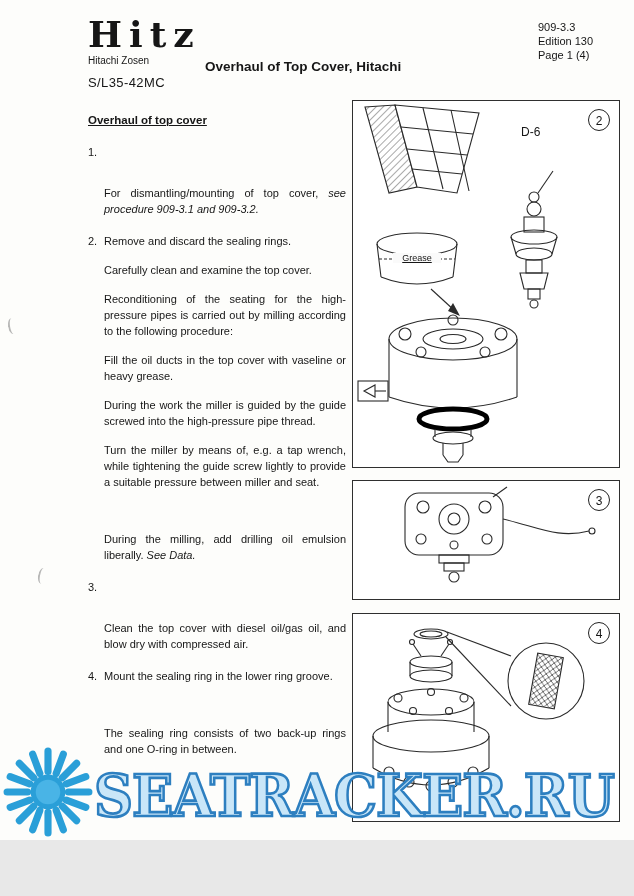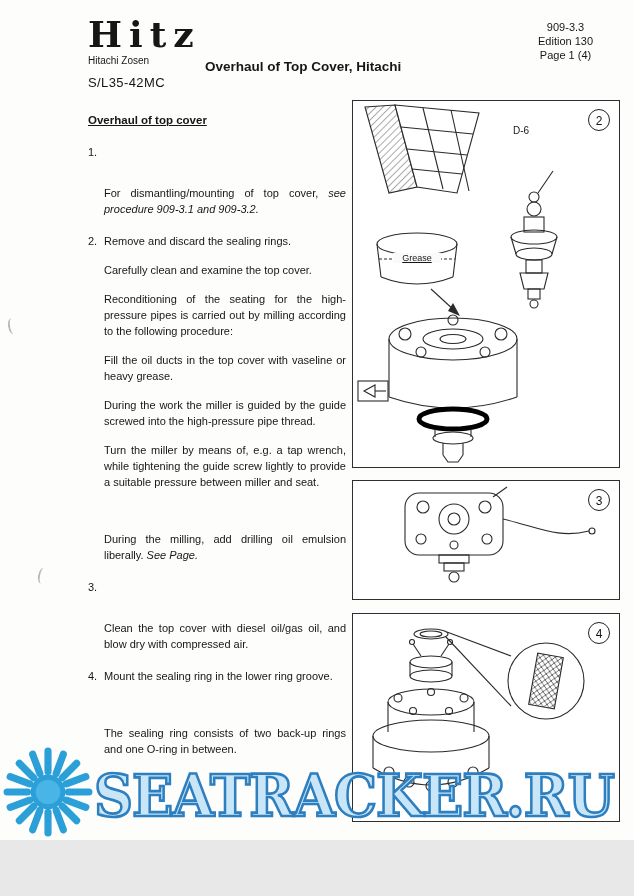--- a/index.html
+++ b/index.html
@@ -8,41 +8,41 @@
     position:relative; width:634px; height:840px; margin:0 auto;
     background:#fdfdfb; overflow:hidden;
     font-family:"Liberation Sans", sans-serif; color:#161616;
   }
   
   .logo-block { position:absolute; left:88px; top:16px; }
   .logo { font-family:"DejaVu Serif", serif; font-weight:bold; font-size:36px; letter-spacing:7px; line-height:1.05; }
   .company { font-size:10px; margin-top:1px; }
   .model { font-size:13px; margin-top:9px; letter-spacing:.4px; }
   .title { position:absolute; left:205px; top:59px; font-size:13.5px; font-weight:bold; }
-  .refblock { position:absolute; left:538px; top:20px; font-size:11px; line-height:14px;text-align:center; }
+  .refblock { position:absolute; left:538px; top:20px; font-size:11px; line-height:14px; }
   
   .content { position:absolute; left:88px; top:112px; width:258px; font-size:11px; line-height:16px; text-align:justify; }
   .heading { font-weight:bold; text-decoration:underline; font-size:11.5px; margin-bottom:16px; text-align:left; }
   .step { display:flex; margin-bottom:16px; }
   .step-num { width:16px; flex:none; }
   .step-body { flex:1; }
   .para { margin:0 0 13px 0; }
   .para:last-child { margin-bottom:0;margin-top:41px; }
   .para i { font-style:italic; }
   
   .figure { position:absolute; left:352px; width:268px; border:1.5px solid #2f2f2f; background:#fff; }
   .fig-a { top:100px; height:368px; }
   .fig-b { top:480px; height:120px; }
   .fig-c { top:613px; height:209px; }
   .fig-num {
     position:absolute; top:8px; right:9px; width:22px; height:22px;
     border:1.3px solid #222; border-radius:50%; text-align:center;
     line-height:22px; font-size:12px; background:#fff;
   }
-  .d6-label { position:absolute; left:160px; top:24px; font-size:10px; }
+  .d6-label { position:absolute; left:168px; top:24px; font-size:12px; }
   .grease-label { position:absolute; left:40px; top:152px; width:48px; text-align:center; font-size:9px; background:#fafafa;text-decoration:underline; }
   .figure svg { display:block; }
   
   .scan-mark { position:absolute; width:9px; height:16px; border-left:2px solid #9a9a9a; border-radius:50%; opacity:.7; }
   .mark-1 { left:8px; top:318px; transform:rotate(-8deg); }
   .mark-2 { left:38px; top:568px; transform:rotate(10deg); }
   
   .watermark { position:absolute; left:0; bottom:2px; width:634px; height:96px; z-index:5; }
   .sun { position:absolute; left:2px; bottom:0px; }
   .wm-text {
@@ -82,21 +82,21 @@
 
     <div class="step">
       <div class="step-num">2.</div>
       <div class="step-body">
         <p class="para"><span>Remove and discard the sealing rings.</span></p>
         <p class="para"><span>Carefully clean and examine the top cover.</span></p>
         <p class="para"><span>Reconditioning of the seating for the high-pressure pipes is carried out by milling according to the following procedure:</span></p>
         <p class="para"><span>Fill the oil ducts in the top cover with vaseline or heavy grease.</span></p>
         <p class="para"><span>During the work the miller is guided by the guide screwed into the high-pressure pipe thread.</span></p>
         <p class="para"><span>Turn the miller by means of, e.g. a tap wrench, while tightening the guide screw lightly to provide a suitable pressure between miller and seat.</span></p>
-        <p class="para"><span>During the milling, add drilling oil emulsion liberally. </span><i>See Page.</i></p>
+        <p class="para"><span>During the milling, add drilling oil emulsion liberally. </span><i>See Data.</i></p>
       </div>
     </div>
 
     <div class="step">
       <div class="step-num">3.</div>
       <div class="step-body">
         <p class="para"><span>Clean the top cover with diesel oil/gas oil, and blow dry with compressed air.</span></p>
       </div>
     </div>
 

